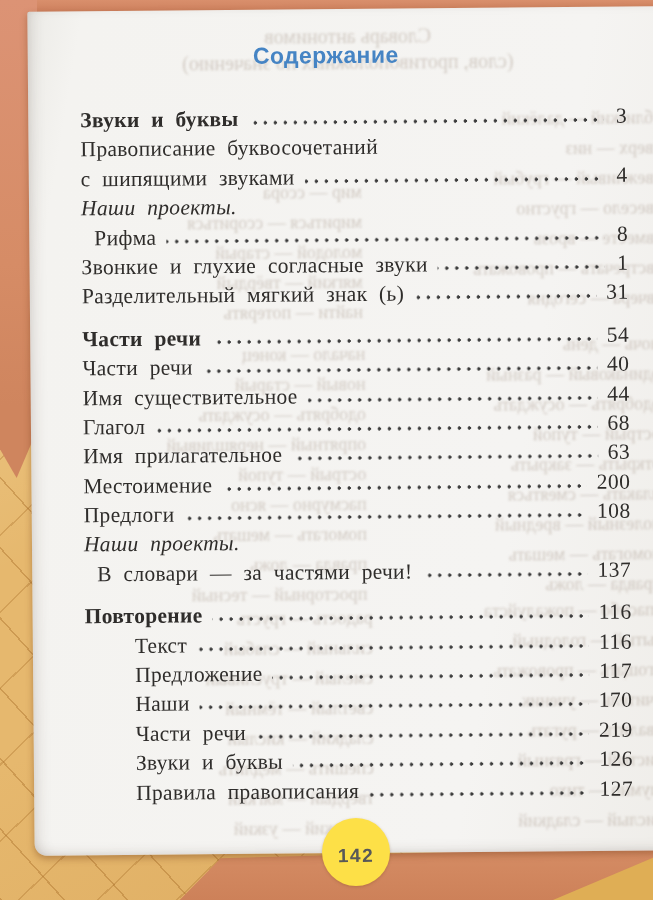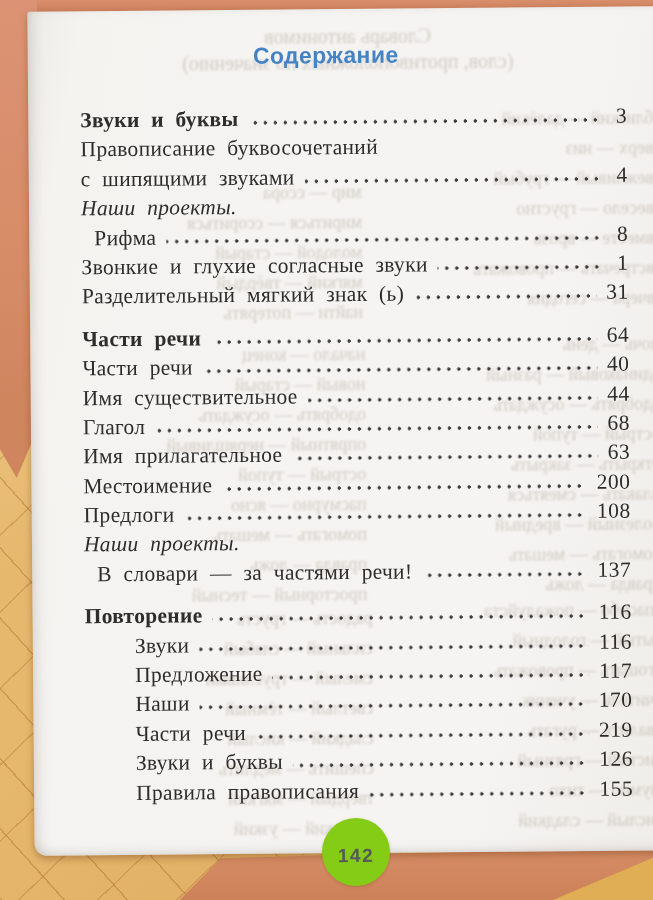--- a/index.html
+++ b/index.html
@@ -54,21 +54,21 @@
     background:linear-gradient(100deg,#ecebe7 0%,var(--page_bg) 7%,#f5f4f2 72%,#efede9 100%);
     border-radius:2px 3px 4px 12px;
     box-shadow:0 3px 7px rgba(110,55,20,.40),
       inset 10px 0 18px -12px rgba(60,40,30,.28),
       inset -6px 0 14px -10px rgba(60,40,30,.16),
       inset 0 -9px 16px -12px rgba(60,40,30,.22);
   }
   
   .page-tab{
     position:absolute;left:322px;top:818px;width:68px;height:68px;z-index:6;
-    border-radius:50%;background:#84cc16;
+    border-radius:50%;background:#fde047;
     filter:drop-shadow(0 1.5px 1.5px rgba(110,60,30,.28));
   }
   .page-tab span{
     display:block;margin-top:27px;text-align:center;
     font-family:"Liberation Sans",sans-serif;font-weight:bold;font-size:19px;
     letter-spacing:1.5px;color:var(--page_number_gray);transform:rotate(-1deg);
   }
   
   .bleed{position:absolute;inset:0;z-index:1;overflow:hidden;filter:blur(1.2px);}
   .bleed .blk{
@@ -206,21 +206,21 @@
         <div class="row">
           <span class="lbl">Разделительный мягкий знак (ь)</span>
           <span class="leader"></span>
           <span class="num">31</span>
         </div>
       </div>
       <div class="sec">
         <div class="row b">
           <span class="lbl">Части речи</span>
           <span class="leader"></span>
-          <span class="num">64</span>
+          <span class="num">54</span>
         </div>
         <div class="row">
           <span class="lbl">Части речи</span>
           <span class="leader"></span>
           <span class="num">40</span>
         </div>
         <div class="row">
           <span class="lbl">Имя существительное</span>
           <span class="leader"></span>
           <span class="num">44</span>
@@ -254,21 +254,21 @@
           <span class="num">137</span>
         </div>
       </div>
       <div class="sec">
         <div class="row b">
           <span class="lbl">Повторение</span>
           <span class="leader"></span>
           <span class="num">116</span>
         </div>
         <div class="row">
-          <span class="lbl ind2">Звуки</span>
+          <span class="lbl ind2">Текст</span>
           <span class="leader"></span>
           <span class="num">116</span>
         </div>
         <div class="row">
           <span class="lbl ind2">Предложение</span>
           <span class="leader"></span>
           <span class="num">117</span>
         </div>
         <div class="row">
           <span class="lbl ind2">Наши</span>
@@ -281,21 +281,21 @@
           <span class="num">219</span>
         </div>
         <div class="row">
           <span class="lbl ind2">Звуки и буквы</span>
           <span class="leader"></span>
           <span class="num">126</span>
         </div>
         <div class="row">
           <span class="lbl ind2">Правила правописания</span>
           <span class="leader"></span>
-          <span class="num">155</span>
+          <span class="num">127</span>
         </div>
       </div>
     </div>
 </div>
 
 <div class="page-tab">
   <span>142</span>
 </div>
 
 </body></html>

